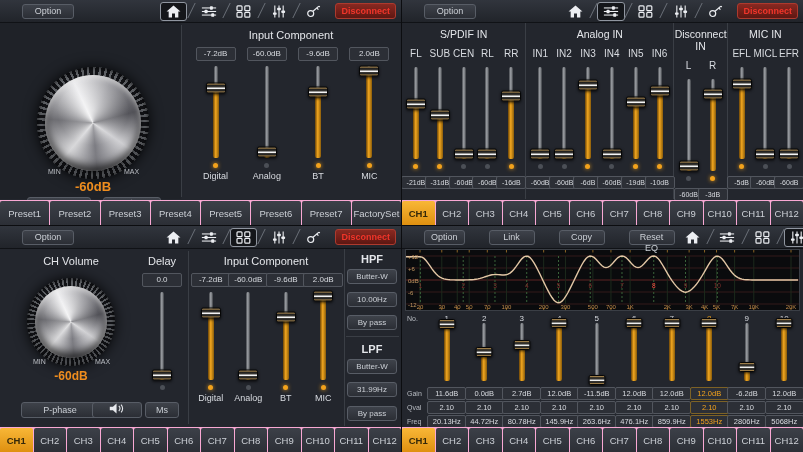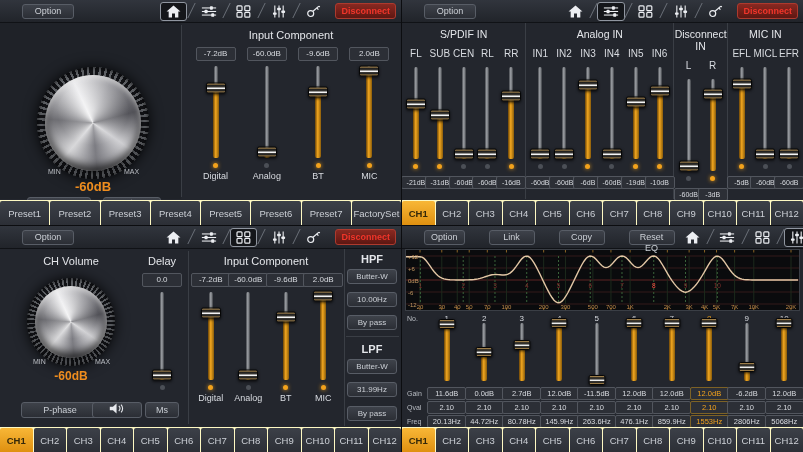--- a/index.html
+++ b/index.html
@@ -42,21 +42,21 @@
   .vbox.sel{color:#f2a21c;border-color:#7d6226;}
   .sname{font-size:9px;color:#d8dbe0;margin-top:3px;}
   .sname.top{margin:0 0 4px 0;font-size:10px;}
 
   .knob{position:absolute;border-radius:50%;background:repeating-conic-gradient(#6e7176 0deg 2.6deg,#15161a 2.6deg 6.2deg);box-shadow:0 0 14px rgba(0,0,0,.85), inset 0 0 6px #000;}
   .knob-face{position:absolute;inset:8px;border-radius:50%;background:conic-gradient(from 220deg,#d8d8da,#6f6f74 55deg,#ededef 115deg,#96969b 165deg,#54545a 215deg,#d0d0d3 265deg,#7c7c82 315deg,#d8d8da);box-shadow:inset 0 3px 5px rgba(255,255,255,.55), inset 0 -5px 9px rgba(0,0,0,.7), 0 2px 7px rgba(0,0,0,.85);}
   .knob-face::after{content:'';position:absolute;inset:0;border-radius:50%;background:radial-gradient(circle at 50% 36%,rgba(255,255,255,.5),rgba(255,255,255,0) 46%);}
   .kminmax{position:absolute;font-size:7px;color:#bcbfc5;}
   .kvalue{position:absolute;font-size:13px;font-weight:700;color:#ef8d1e;text-align:center;}
 
-  .tabrow{position:absolute;left:0;right:0;bottom:0;height:25px;display:flex;background:#fef9c3;gap:1px;padding-top:1px;box-sizing:border-box;}
+  .tabrow{position:absolute;left:0;right:0;bottom:0;height:25px;display:flex;background:#f9a8d4;gap:1px;padding-top:1px;box-sizing:border-box;}
   .tab{flex:1;display:flex;align-items:center;justify-content:center;font-size:9.5px;color:#ccd0d6;background:linear-gradient(#3c4048,#2c2f36);border-radius:2px 2px 0 0;cursor:pointer;white-space:nowrap;}
   .tab.active{background:linear-gradient(#f8b737,#df9010);color:#342809;font-weight:700;}
 
   
   #p-main .mv-left{position:absolute;left:0;top:22px;width:181px;bottom:26px;background:rgba(0,0,0,.10);}
   #p-main .mv-title{top:29px;left:0;width:181px;}
   #p-main .knob{left:37px;top:45px;width:112px;height:112px;}
   #p-main .minl{left:48px;top:146px;}
   #p-main .maxl{left:124px;top:146px;}
   #p-main .kvalue{left:37px;top:157px;width:112px;}

